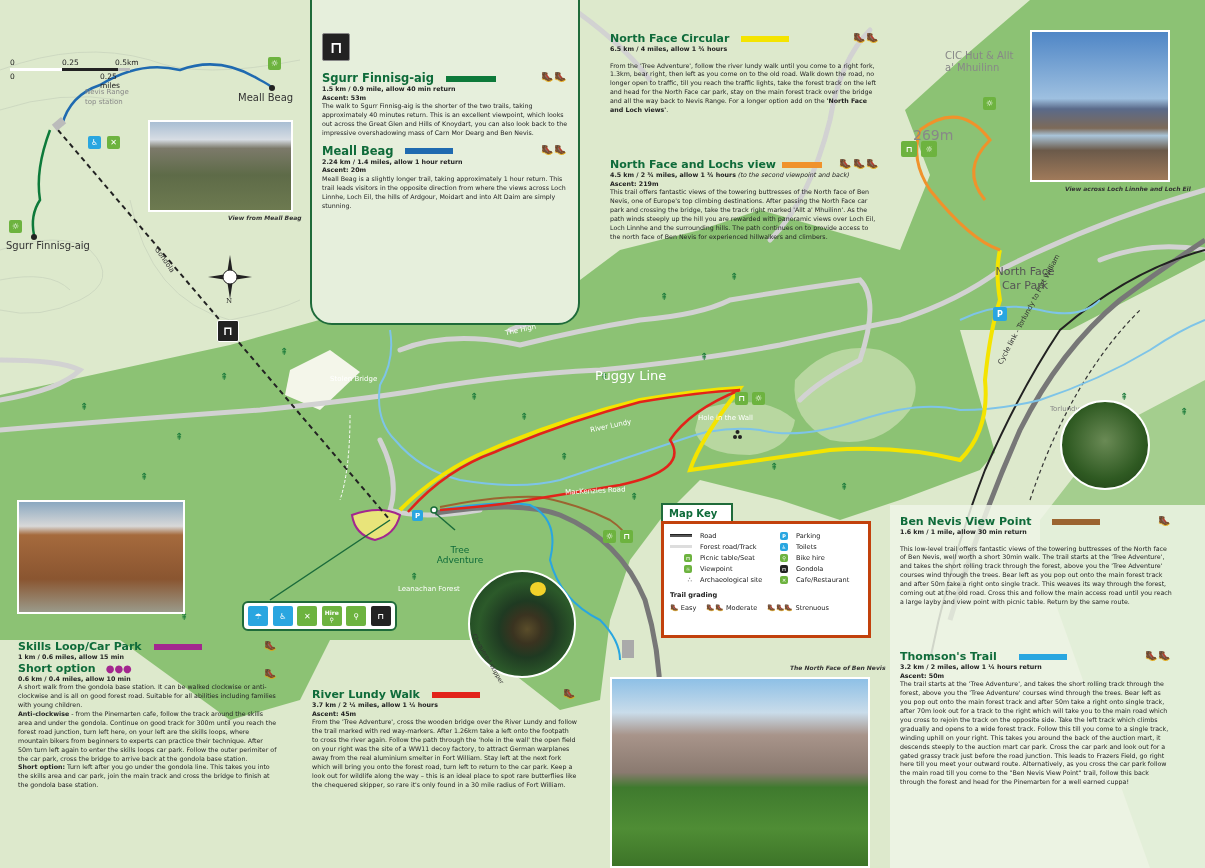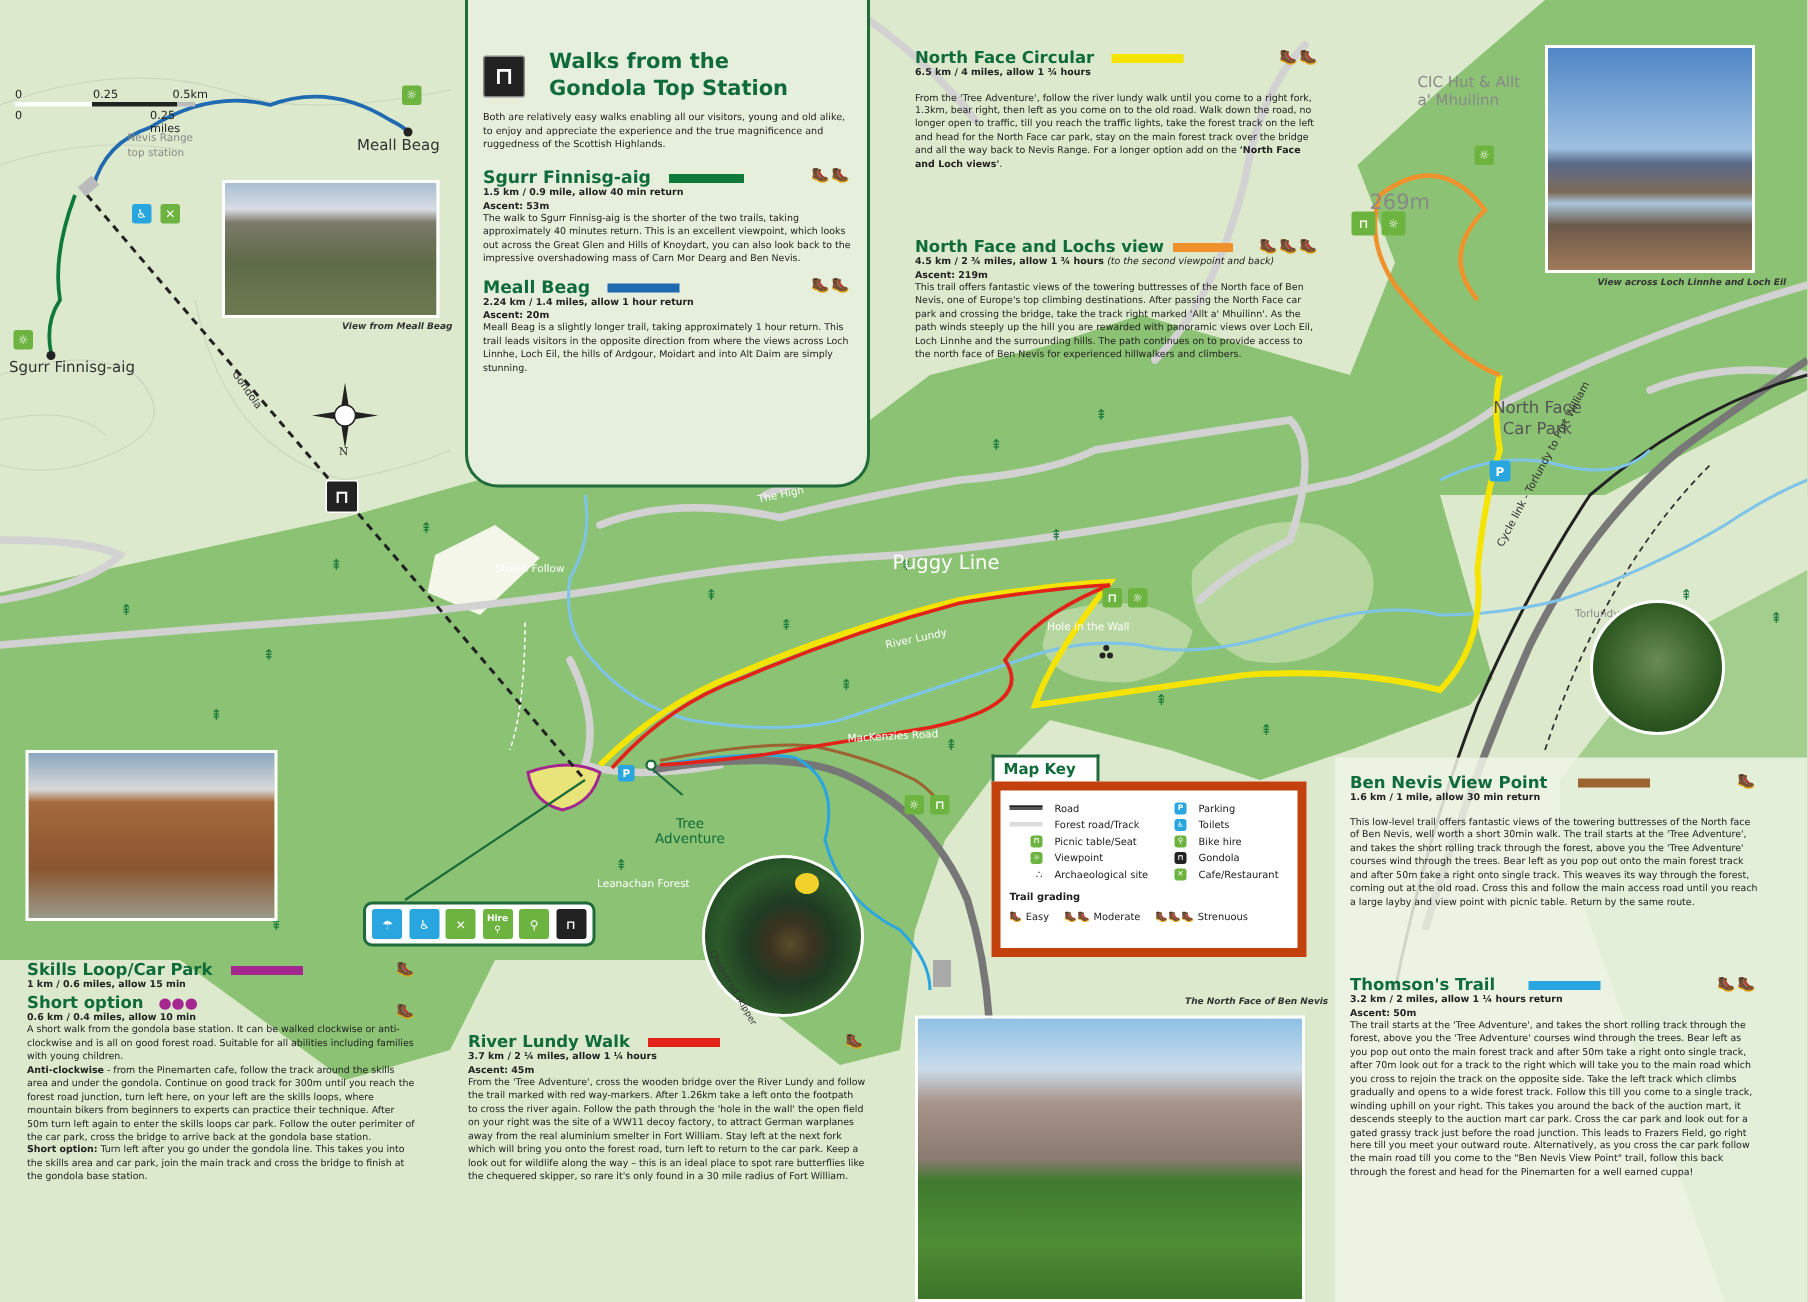--- a/index.html
+++ b/index.html
@@ -13,21 +13,21 @@
 .title{font-family:"DejaVu Sans",sans-serif;font-weight:bold;color:#0f6b3a;white-space:nowrap}
 .stats{font-size:6.3px;font-weight:bold;color:#222;line-height:1.35}
 .stats i{font-weight:normal}
 .body{font-size:6.3px;line-height:1.42;color:#222}
 .bar{display:inline-block;height:6px;vertical-align:middle;margin-left:12px}
 .boots{position:absolute;font-size:10px;color:#333;letter-spacing:1px}
 .panel{position:absolute;background:#e6efdc;border:2px solid #1f6b3a;border-radius:0 0 22px 22px}
 .photo{position:absolute;border:2px solid #fff;overflow:hidden}
 .cap{position:absolute;font-size:6px;font-style:italic;font-weight:bold;color:#333;white-space:nowrap}
 .ic{display:inline-flex;align-items:center;justify-content:center;width:13px;height:13px;border-radius:2px;color:#fff;font-size:8px;font-weight:bold}
-.key{position:absolute;background:#fff;border:6px solid #c2410c}
+.key{position:absolute;background:#fff;border:3px solid #c2410c}
 .key .row{display:flex;align-items:center;font-size:6.6px;height:11px;color:#222}
 .key .sw{width:22px;margin-right:8px;display:flex;justify-content:flex-end}
 </style>
 </head>
 <body>
 
 <svg class="map" width="1205" height="868" viewBox="0 0 1205 868">
 
   <path d="M0 395 L230 345 L355 310 L400 280 L580 280 L620 250 L700 230 L760 210 L900 250 L930 175 L905 110 L960 60 L1030 0 L1205 0 L1205 330 L1120 360 L1040 400 L980 470 L900 500 L840 520 L780 500 L700 480 L660 520 L630 560 L610 620 L600 700 L560 710 L470 640 L330 640 L300 700 L230 720 L120 640 L0 640 Z" fill="#8cc274"></path>
   <path d="M1040 400 L1205 380 L1205 868 L1150 868 L1090 700 L1040 560 Z" fill="#8cc274" opacity=".7"></path>
@@ -144,21 +144,21 @@
     <polygon points="22,0 25,19 22,22 19,19" fill="#222"></polygon>
     <polygon points="22,44 25,25 22,22 19,25" fill="#222"></polygon>
     <polygon points="0,22 19,19 22,22 19,25" fill="#222"></polygon>
     <polygon points="44,22 25,19 22,22 25,25" fill="#222"></polygon>
     <circle cx="22" cy="22" r="7" fill="#fff" stroke="#222"></circle>
   </svg>
   <div class="abs" style="left:18px;top:42px;font-size:7px;font-family:'DejaVu Serif',serif">N</div>
 </div>
 <span class="ic abs" style="left:217px;top:320px;width:22px;height:22px;background:#222;border:1px solid #fff;font-size:12px">⊓</span>
 
-<div class="lbl w" style="left:330px;top:375px;font-size:7px">Stolen Follow</div>
+<div class="lbl w" style="left:330px;top:375px;font-size:7px">Stolen Bridge</div>
 <div class="lbl w" style="left:505px;top:326px;font-size:7px;transform:rotate(-12deg)">The High</div>
 <div class="lbl w" style="left:595px;top:368px;font-size:13px">Puggy Line</div>
 <div class="lbl w" style="left:590px;top:422px;font-size:7px;transform:rotate(-12deg)">River Lundy</div>
 <div class="lbl w" style="left:698px;top:414px;font-size:7px">Hole in the Wall</div>
 <span class="ic abs" style="left:735px;top:392px;background:#6db33f">⊓</span>
 <span class="ic abs" style="left:752px;top:392px;background:#6db33f">☼</span>
 <div class="lbl w" style="left:565px;top:487px;font-size:7px;transform:rotate(-3deg)">MacKenzies Road</div>
 <span class="ic abs" style="left:603px;top:530px;background:#6db33f">☼</span>
 <span class="ic abs" style="left:620px;top:530px;background:#6db33f">⊓</span>
 <span class="ic abs" style="left:412px;top:510px;width:11px;height:11px;background:#29a6e0;font-size:7px">P</span>
@@ -197,26 +197,21 @@
 
 <div class="photo" style="left:17px;top:500px;width:168px;height:114px;background:linear-gradient(180deg,#8aa8c0 0,#d8d8d8 22%,#a56a3d 30%,#8a5530 70%,#9a9a8a 100%)"></div>
 <div class="photo" style="left:1060px;top:400px;width:90px;height:90px;border-radius:50%;background:radial-gradient(circle at 50% 45%,#6a8a55 0,#2f5a22 60%,#1a3a12 100%)"></div>
 
 <div class="cap" style="left:790px;top:664px">The North Face of Ben Nevis</div>
 <div class="photo" style="left:610px;top:677px;width:260px;height:191px;background:linear-gradient(180deg,#8ec0e6 0,#c9dcea 18%,#a8948a 30%,#8a7a70 50%,#3f7a2e 58%,#4f8d35 80%,#3d7428 100%)"></div>
 
 <div class="panel" style="left:310px;top:-2px;width:270px;height:327px;padding:0 10px">
   <div style="display:flex;align-items:center;margin-top:33px">
     <span class="ic" style="width:28px;height:28px;background:#222;border:1px solid #888;font-size:16px">⊓</span>
-    <div style="margin-left:16px">
-      <div class="title" style="font-size:14px;line-height:1.25">Walks from the</div>
-      <div class="title" style="font-size:14px;line-height:1.25">Gondola Top Station</div>
-    </div>
-  </div>
-  <p class="body" style="margin-top:6px;font-size:6.4px">Both are relatively easy walks enabling all our visitors, young and old alike, to enjoy and appreciate the experience and the true magnificence and ruggedness of the Scottish Highlands.</p>
+  </div>
 
   <div style="position:relative;margin-top:10px">
     <div class="title" style="font-size:11.5px"><span>Sgurr Finnisg-aig</span><span class="bar" style="width:50px;background:#0d7a3a"></span></div>
     <span class="boots" style="right:0;top:0">🥾🥾</span>
     <div class="stats">1.5 km / 0.9 mile, allow 40 min return</div>
     <div class="stats">Ascent: 53m</div>
     <p class="body">The walk to Sgurr Finnisg-aig is the shorter of the two trails, taking approximately 40 minutes return. This is an excellent viewpoint, which looks out across the Great Glen and Hills of Knoydart, you can also look back to the impressive overshadowing mass of Carn Mor Dearg and Ben Nevis.</p>
   </div>
 
   <div style="position:relative;margin-top:6px">

